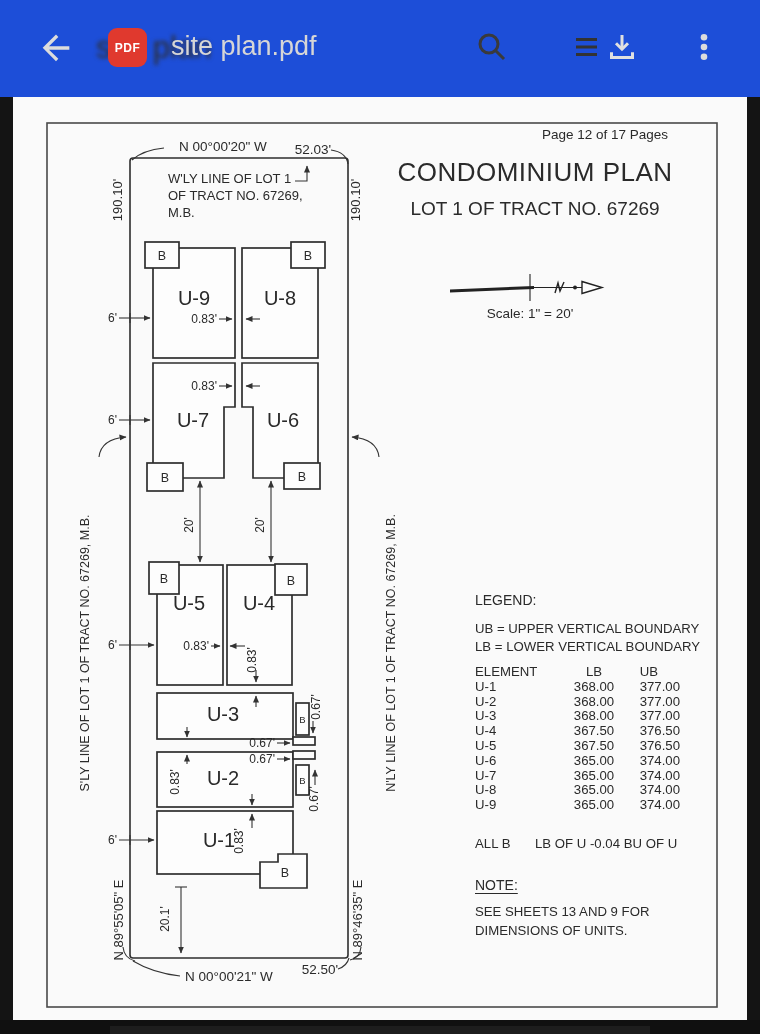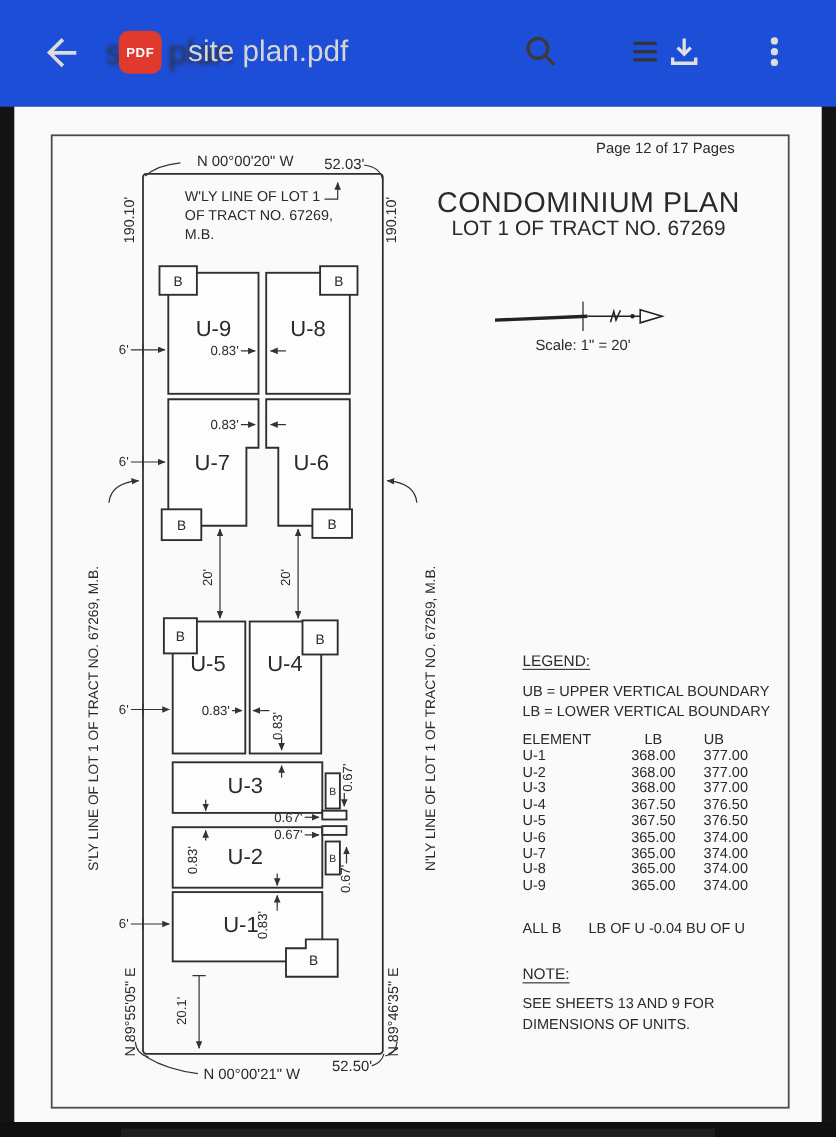--- a/index.html
+++ b/index.html
@@ -17,26 +17,26 @@
   .bar-icon{position:absolute;top:29px;width:36px;height:36px;}
   .ic-search{left:474px;}
   .ic-list{left:570px;}
   .ic-download{left:604px;}
   .ic-kebab{left:686px;}
   
   .page{position:absolute;left:13px;top:97px;width:734px;height:923px;background:#fafafa;}
   .page *{color:#2a2a2a;}
   .abs{position:absolute;}
   .doc-pageind{left:400px;top:30px;width:255px;text-align:right;font-size:13.5px;}
-  .doc-title{left:340px;top:72px;width:364px;text-align:center;font-size:26px;letter-spacing:.5px;}
+  .doc-title{left:340px;top:60px;width:364px;text-align:center;font-size:26px;letter-spacing:.5px;}
   .doc-subtitle{left:340px;top:101px;width:364px;text-align:center;font-size:19px;}
   .keyplan-box{left:436px;top:131px;width:172px;height:19px;border:1.5px solid #333;
        text-align:center;font-size:12.8px;line-height:19px;}
   .legend{left:462px;top:495px;width:230px;font-size:13.2px;}
-  .legend-h{text-decoration:underline;text-underline-offset:3px;font-size:14px;margin-bottom:12px;}
+  .legend-h{text-underline-offset:3px;font-size:14px;margin-bottom:12px;}
   .legend-line{line-height:18px;}
   .tbl{margin-top:9px;}
   .tbl-row{display:flex;height:14.8px;line-height:14.8px;font-size:13.2px;}
   .c1{width:95px;}
   .c2{width:48px;text-align:center;}
   .c3{width:62px;text-align:right;}
   .hdr .c2,.hdr .c3{text-align:center;}
   .allb{left:462px;top:739px;width:260px;font-size:13.2px;display:flex;}
   .allb .lbl{width:60px;}
   .note{left:462px;top:780px;width:230px;font-size:13.2px;}

